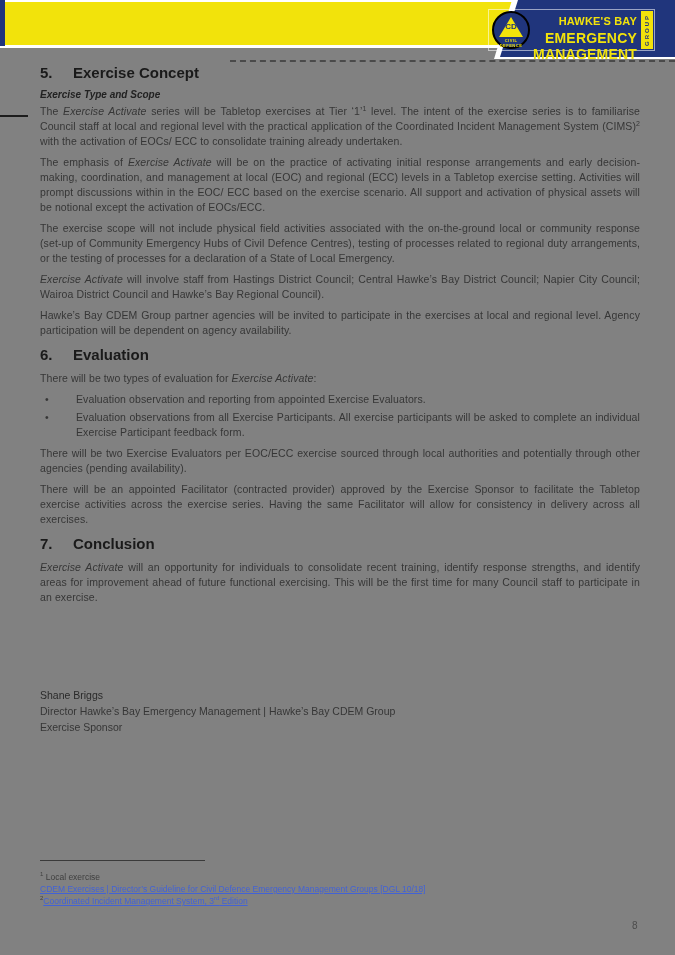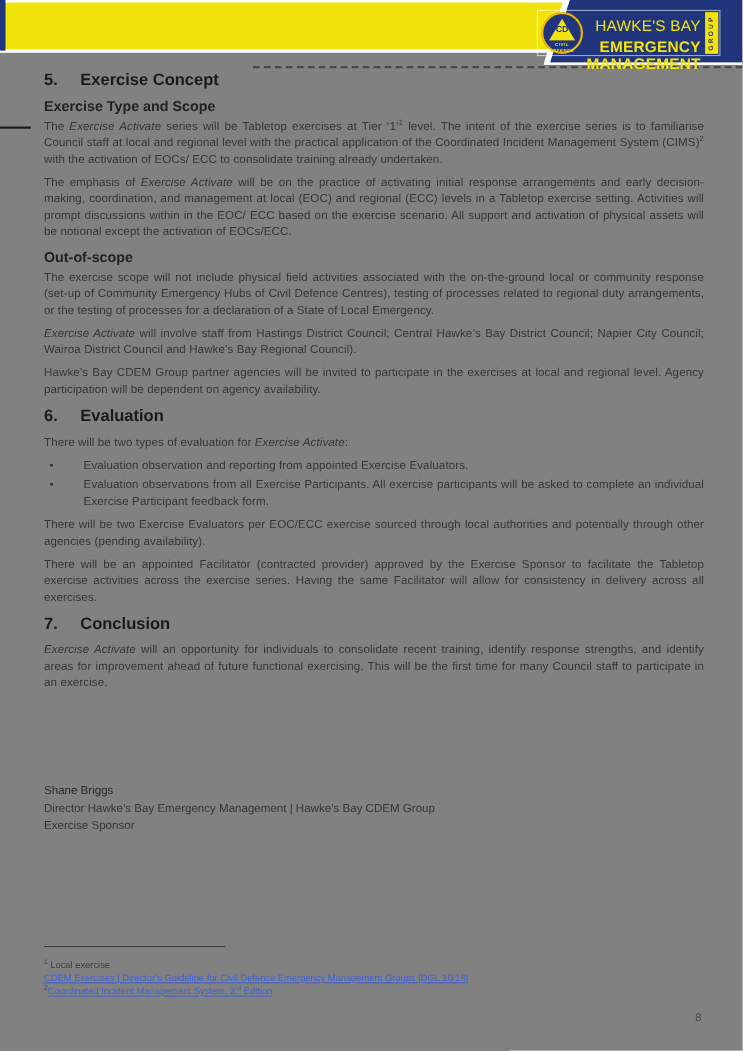--- a/index.html
+++ b/index.html
@@ -16,42 +16,42 @@
     clip-path:polygon(0 0,100% 0,calc(100% - 14px) 100%,0 100%);}
   .hdr-band-white{position:absolute;left:490px;top:0;width:185px;height:59px;background:#ffffff;
     clip-path:polygon(22px 0,100% 0,100% 100%,4px 100%);}
   .hdr-band-blue{position:absolute;left:496px;top:0;width:179px;height:57px;background:#20357c;
     clip-path:polygon(22px 0,100% 0,100% 100%,4px 100%);}
   .hdr-dashes{position:absolute;left:230px;top:60px;width:445px;height:0;border-top:2px dashed #4a4a4a;}
   .artifact-line{position:absolute;left:0;top:115px;width:28px;height:2px;background:#1c1c1c;}
   
   .logo{position:absolute;left:488px;top:9px;width:167px;height:42px;border:1px solid rgba(255,255,255,.55);box-sizing:border-box;}
   .logo-circle{position:absolute;left:3px;top:1px;width:38px;height:38px;border-radius:50%;
-    background:#20357c;border:2px solid #eab308;box-sizing:border-box;}
+    background:#20357c;border:2px solid #000000;box-sizing:border-box;}
   .logo-tri{position:absolute;left:5px;top:4px;width:24px;height:20px;background:#f2e30b;
     clip-path:polygon(50% 0,0 100%,100% 100%);}
   .logo-cd{position:absolute;left:0;top:9px;width:100%;text-align:center;
     font-size:8px;font-weight:bold;color:#20357c;}
   .logo-civil{position:absolute;left:0;top:25px;width:100%;text-align:center;
     font-size:4px;font-weight:bold;color:#f2e30b;letter-spacing:.5px;}
   .logo-defence{position:absolute;left:0;top:30px;width:100%;text-align:center;
     font-size:4px;font-weight:bold;color:#f2e30b;letter-spacing:.5px;}
   .logo-text{position:absolute;right:17px;top:5px;width:112px;text-align:right;color:#f2e30b;}
-  .logo-text .l1{font-size:14px;font-weight:normal;letter-spacing:.2px;margin-bottom:3px;}
+  .logo-text .l1{font-size:11px;font-weight:bold;letter-spacing:.2px;margin-bottom:3px;}
   .logo-text .l2{font-size:14px;font-weight:bold;letter-spacing:.2px;}
   .logo-group{position:absolute;right:1px;top:1px;bottom:1px;width:12px;background:#f2e30b;
     display:flex;align-items:center;justify-content:center;}
   .logo-group span{writing-mode:vertical-rl;transform:rotate(180deg);
     font-size:6px;font-weight:bold;color:#20357c;letter-spacing:2px;}
   
   .content{position:absolute;left:40px;top:64px;width:600px;color:#363636;}
   .sec-head{display:flex;font-size:15px;font-weight:bold;color:#1a1a1a;margin:0 0 8px 0;}
   .sec-head .num{width:33px;}
   .sec-head.later{margin-top:8px;}
-  .subh{font-size:13px;font-weight:bold;color:#222222;margin:7px 0 4px 0;}
+  .subh{font-size:10px;font-weight:bold;font-style:italic;color:#222222;margin:7px 0 4px 0;}
   .content p{font-size:10.5px;line-height:15px;letter-spacing:.1px;margin:0 0 6px 0;text-align:justify;}
   sup.ref{vertical-align:super;font-size:7px;line-height:0;}
   .bullets{margin:1px 0 6px 0;}
   .bullet{display:flex;margin-bottom:3px;font-size:10.5px;line-height:15px;letter-spacing:.1px;}
   .bullet .bm{width:36px;padding-left:5px;box-sizing:border-box;}
   .bullet .bt{flex:1;text-align:justify;}
   .sig{margin-top:82px;font-size:10.5px;line-height:16px;}
   .sig .name{font-weight:normal;color:#2a2a2a;}
   
   .footnotes{position:absolute;left:40px;top:860px;width:600px;color:#3f3f3f;}
@@ -95,21 +95,20 @@
     <div class="sec-head">
       <span class="num">5.</span>
       <span>Exercise Concept</span>
     </div>
 
     <div class="subh">Exercise Type and Scope</div>
     <p><span>The <i>Exercise Activate</i> series will be Tabletop exercises at Tier ‘1’</span><sup class="ref">1</sup><span> level.  The intent of the exercise series is to familiarise Council staff at local and regional level with the practical application of the Coordinated Incident Management System (CIMS)</span><sup class="ref">2</sup><span> with the activation of EOCs/ ECC to consolidate training already undertaken.</span></p>
 
     <p>The emphasis of <i>Exercise Activate</i> will be on the practice of activating initial response arrangements and early decision-making, coordination, and management at local (EOC) and regional (ECC) levels in a Tabletop exercise setting. Activities will prompt discussions within in the EOC/ ECC based on the exercise scenario.  All support and activation of physical assets will be notional except the activation of EOCs/ECC.</p>
 
-    <div class="subh">Out-of-scope</div>
     <p>The exercise scope will not include physical field activities associated with the on-the-ground local or community response (set-up of Community Emergency Hubs of Civil Defence Centres), testing of processes related to regional duty arrangements, or the testing of processes for a declaration of a State of Local Emergency.</p>
 
     <p><i>Exercise Activate</i> will involve staff from Hastings District Council; Central Hawke’s Bay District Council; Napier City Council; Wairoa District Council and Hawke’s Bay Regional Council).</p>
     <p>Hawke’s Bay CDEM Group partner agencies will be invited to participate in the exercises at local and regional level.  Agency participation will be dependent on agency availability.</p>
 
     <div class="sec-head later">
       <span class="num">6.</span>
       <span>Evaluation</span>
     </div>
 

